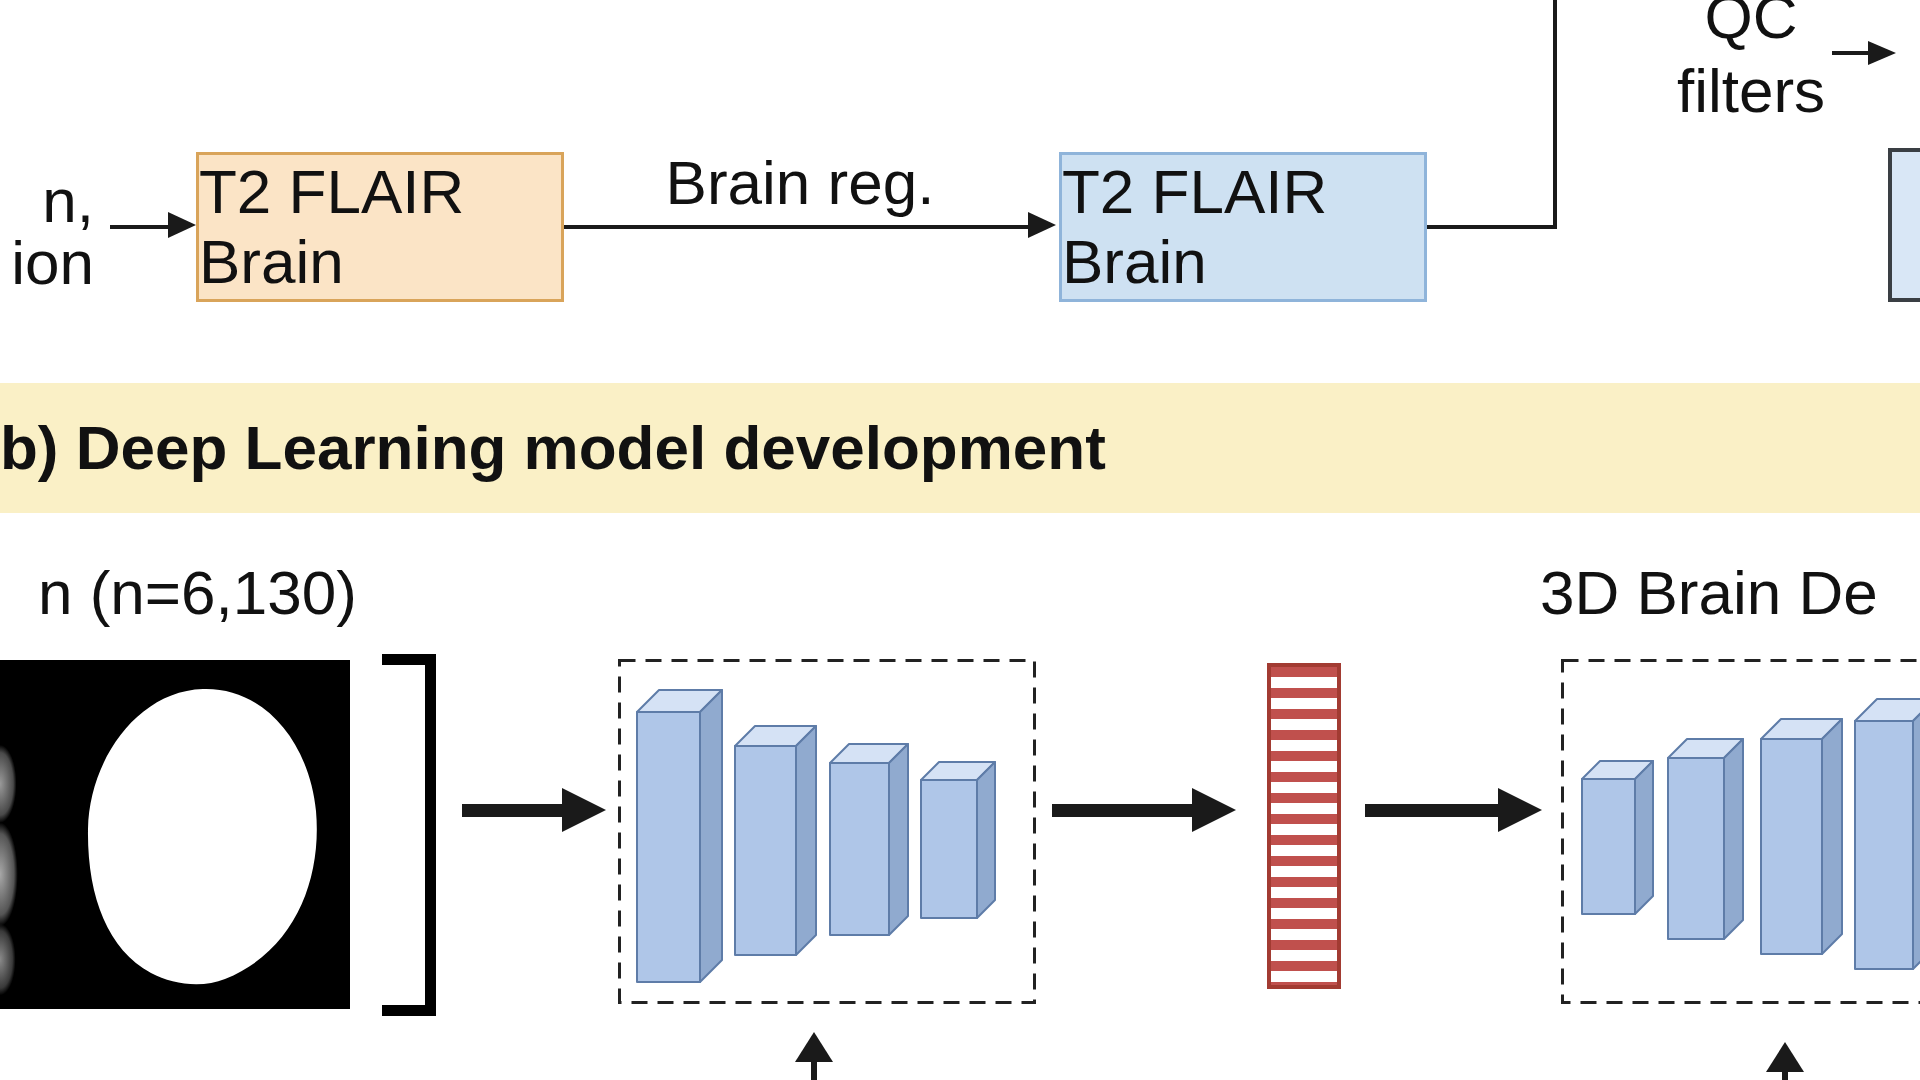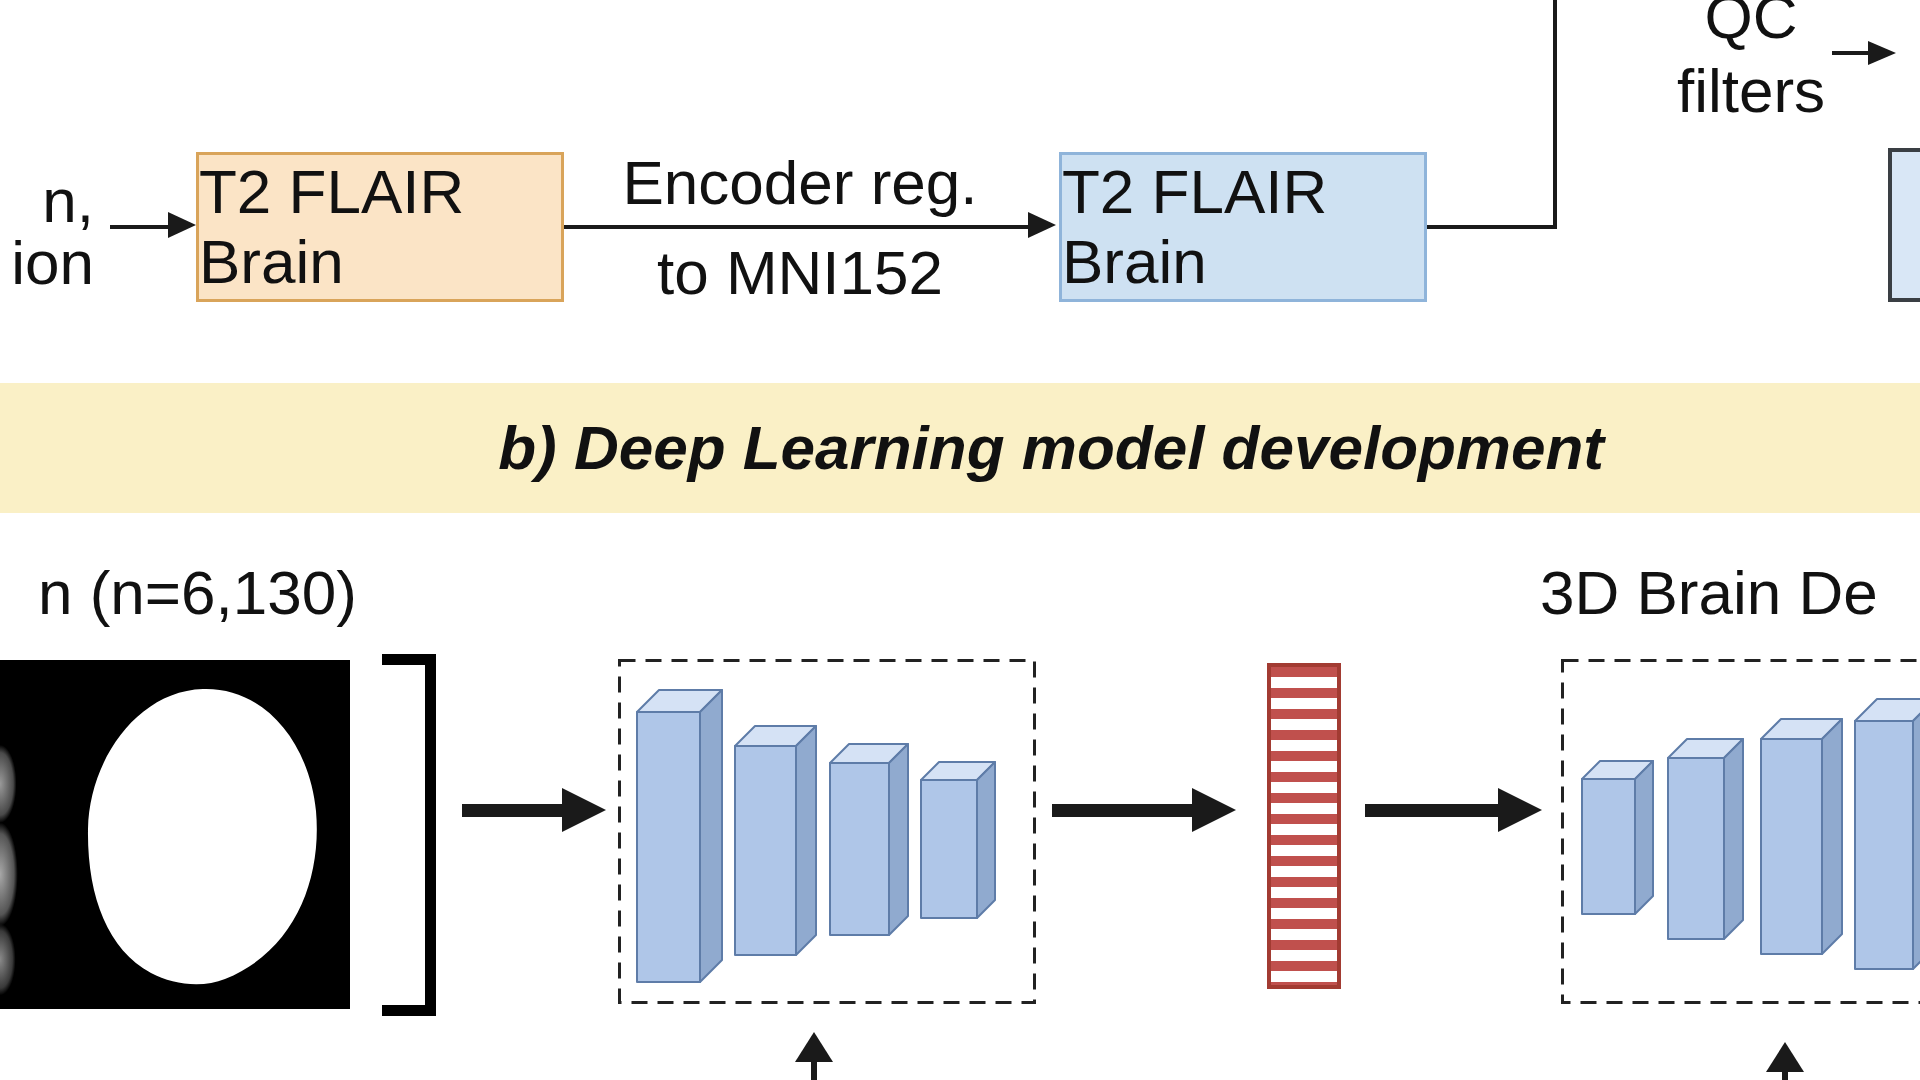--- a/index.html
+++ b/index.html
@@ -17,21 +17,21 @@
   .abox.blue{background:var(--a_box_blue_fill,#CEE1F2);border:3px solid var(--a_box_blue_border,#8FB4DA);}
 
   .line{position:absolute;background:var(--line_color,#1a1a1a);}
   .head-r{position:absolute;width:0;height:0;border-style:solid;border-color:transparent;
           border-left-color:var(--line_color,#1a1a1a);border-right-width:0;}
   .head-u{position:absolute;width:0;height:0;border-style:solid;border-color:transparent;
           border-bottom-color:var(--line_color,#1a1a1a);border-top-width:0;}
 
   .banner{position:absolute;left:0;top:383px;width:1920px;height:130px;background:var(--banner_fill,#FAF0C6);}
   .banner .title{position:absolute;left:0;top:0;width:1604px;height:130px;line-height:130px;
-                 text-align:right;font-weight:700;font-size:62px;white-space:nowrap;font-style:italic;}
+                 text-align:left;font-weight:700;font-size:62px;white-space:nowrap;}
 
   .blackbox{position:absolute;left:0;top:660px;width:350px;height:349px;background:#000;overflow:hidden;}
   .mri-sliver{position:absolute;left:0;top:76px;width:26px;height:266px;
     background:
       radial-gradient(ellipse 22px 52px at 0% 18%, #9a9a9a 0%, #4a4a4a 60%, rgba(0,0,0,0) 75%),
       radial-gradient(ellipse 24px 70px at 0% 52%, #a8a8a8 0%, #555 58%, rgba(0,0,0,0) 74%),
       radial-gradient(ellipse 20px 46px at 0% 84%, #8a8a8a 0%, #3a3a3a 62%, rgba(0,0,0,0) 78%);}
 
   .bracket{position:absolute;left:382px;top:654px;width:54px;height:362px;box-sizing:border-box;
            border-top:11px solid #000;border-right:11px solid #000;border-bottom:11px solid #000;}
@@ -61,24 +61,23 @@
   </div>
 
   <div class="line" style="left:110px;top:225px;width:58px;height:4px;"></div>
   <div class="head-r" style="left:168px;top:212px;border-left-width:28px;border-top-width:13px;border-bottom-width:13px;"></div>
 
   <div class="abox orange" style="left:196px;top:152px;">
     <div>T2 FLAIR</div>
     <div>Brain</div>
   </div>
 
-  <div class="abs txt center" style="left:540px;top:150px;width:520px;">Encoder reg.</div>
+  <div class="abs txt center" style="left:540px;top:150px;width:520px;">Brain reg.</div>
   <div class="line" style="left:564px;top:225px;width:464px;height:4px;"></div>
   <div class="head-r" style="left:1028px;top:212px;border-left-width:28px;border-top-width:13px;border-bottom-width:13px;"></div>
-  <div class="abs txt center" style="left:540px;top:240px;width:520px;">to MNI152</div>
 
   <div class="abox blue" style="left:1059px;top:152px;">
     <div>T2 FLAIR</div>
     <div>Brain</div>
   </div>
 
   <div class="line" style="left:1427px;top:225px;width:130px;height:4px;"></div>
   <div class="line" style="left:1553px;top:0;width:4px;height:229px;"></div>
 
   <div class="abs txt center" style="left:1601px;top:-16px;width:300px;">QC</div>

